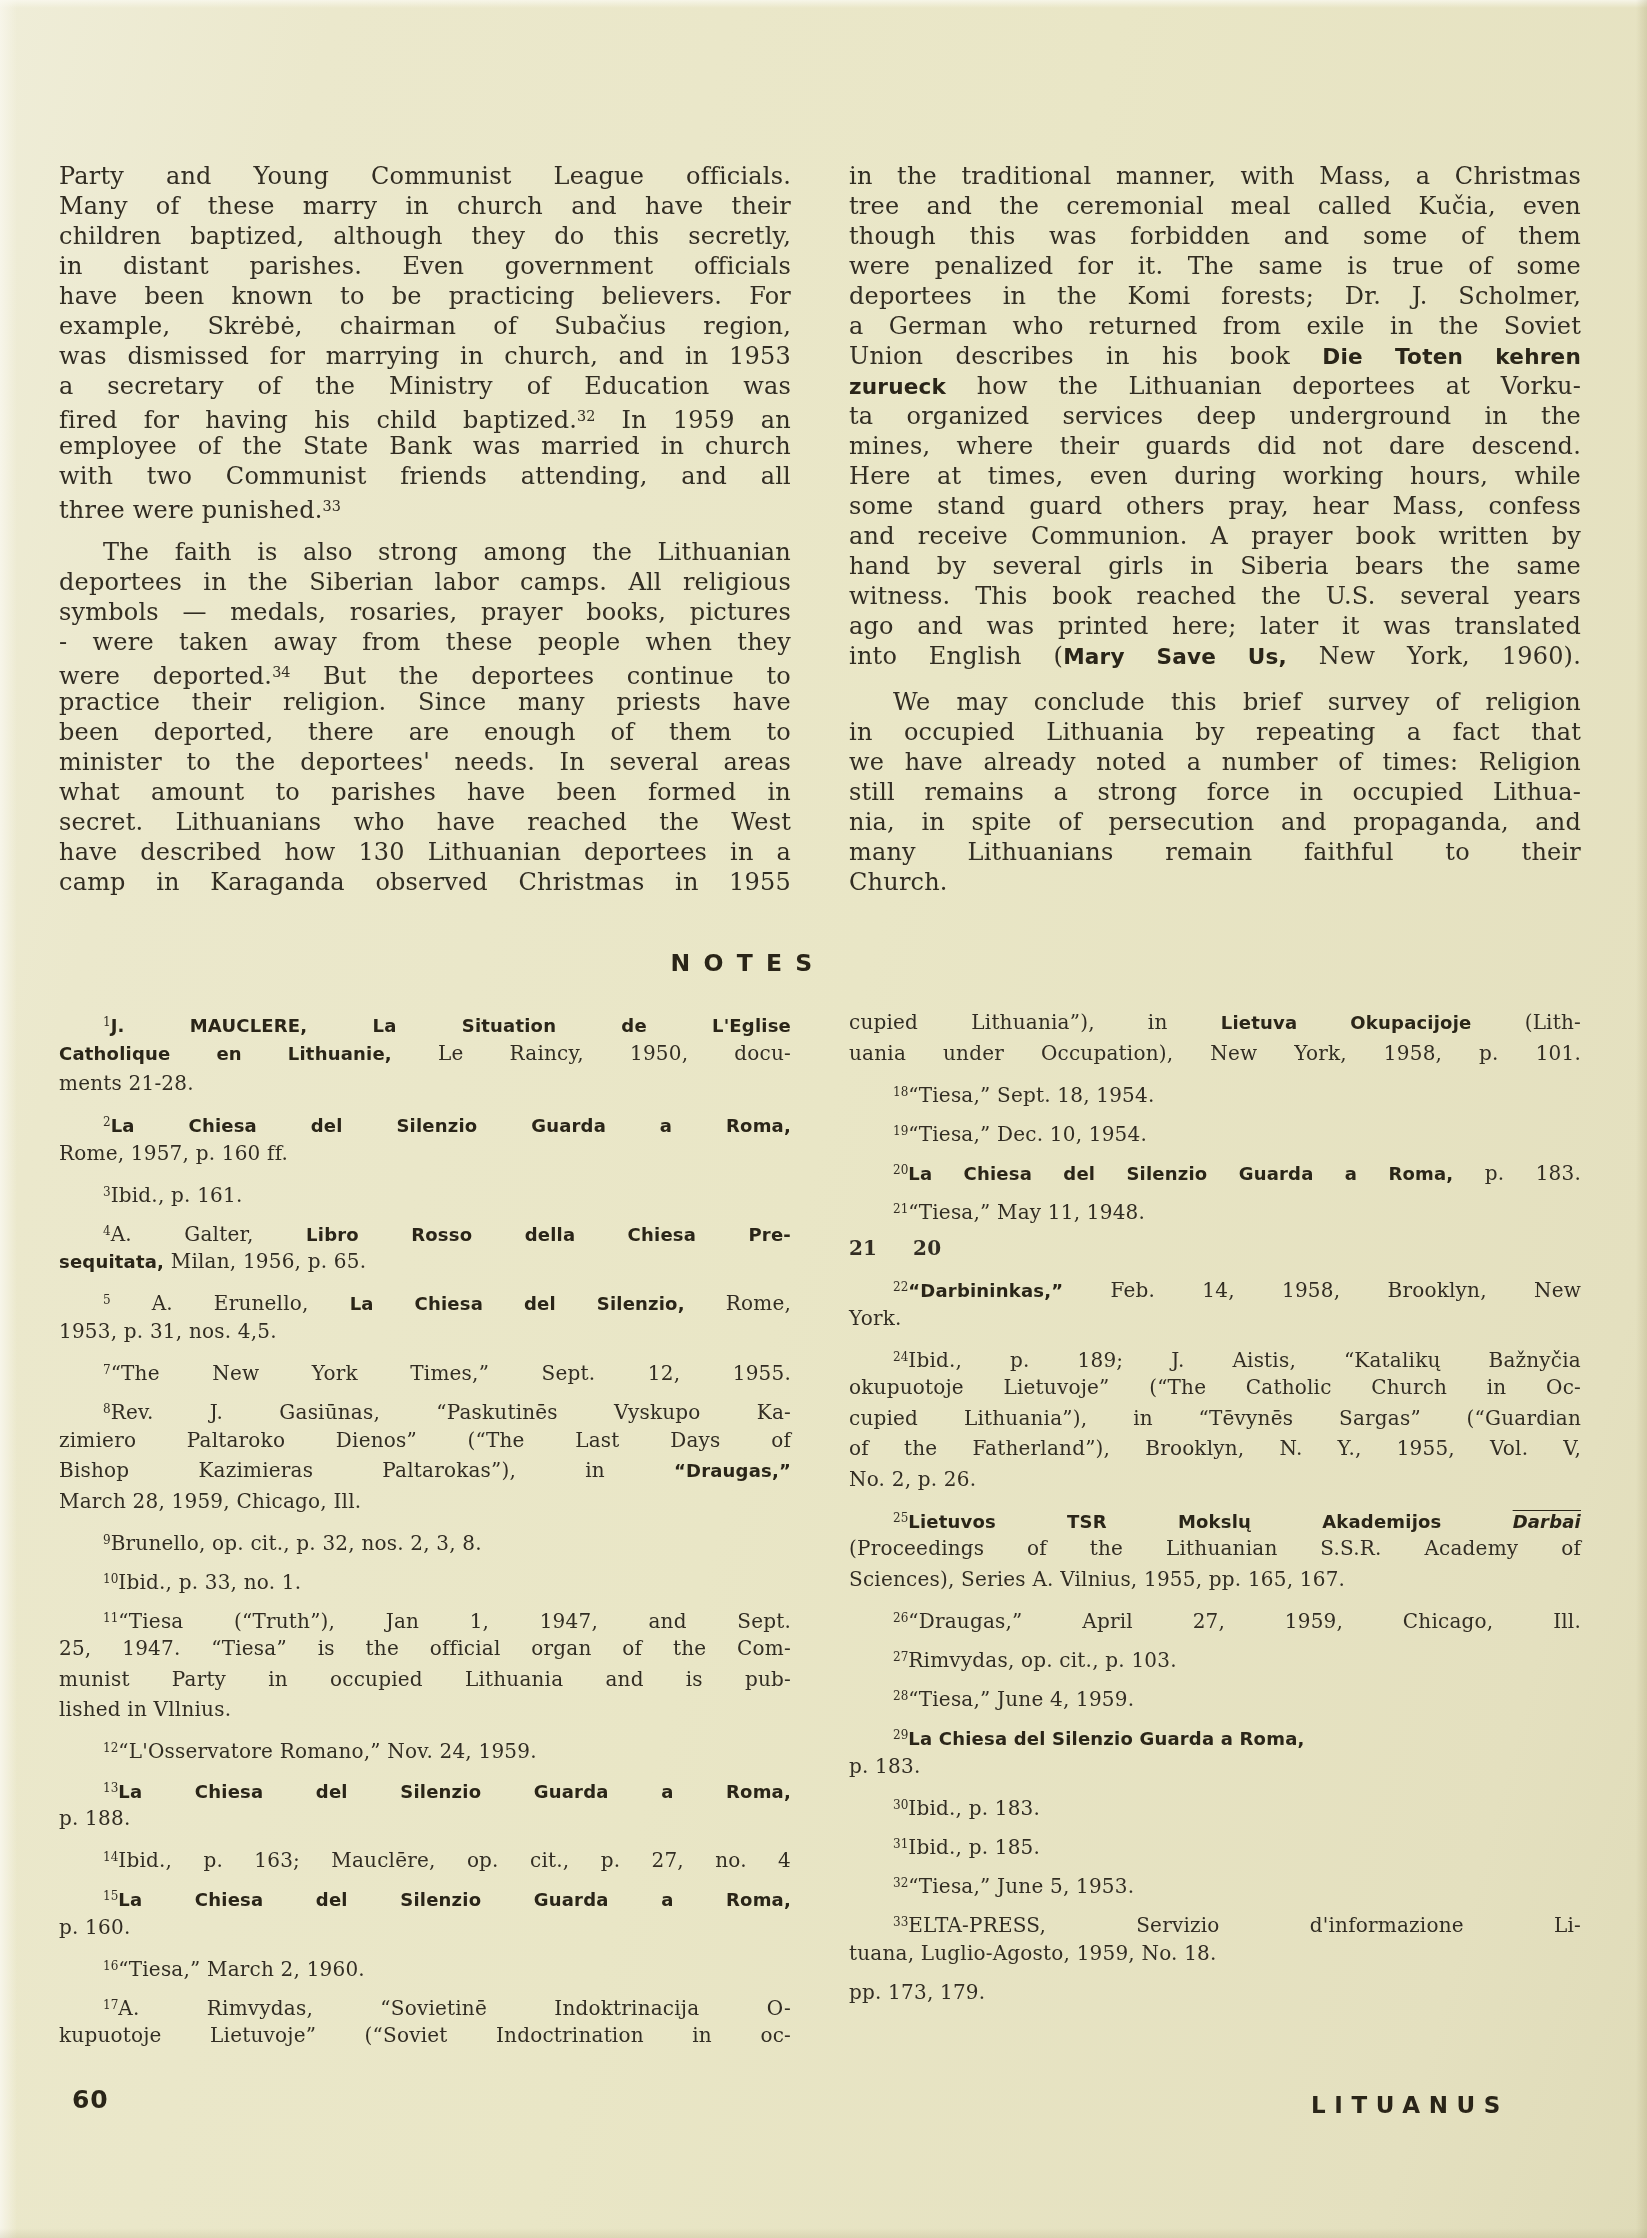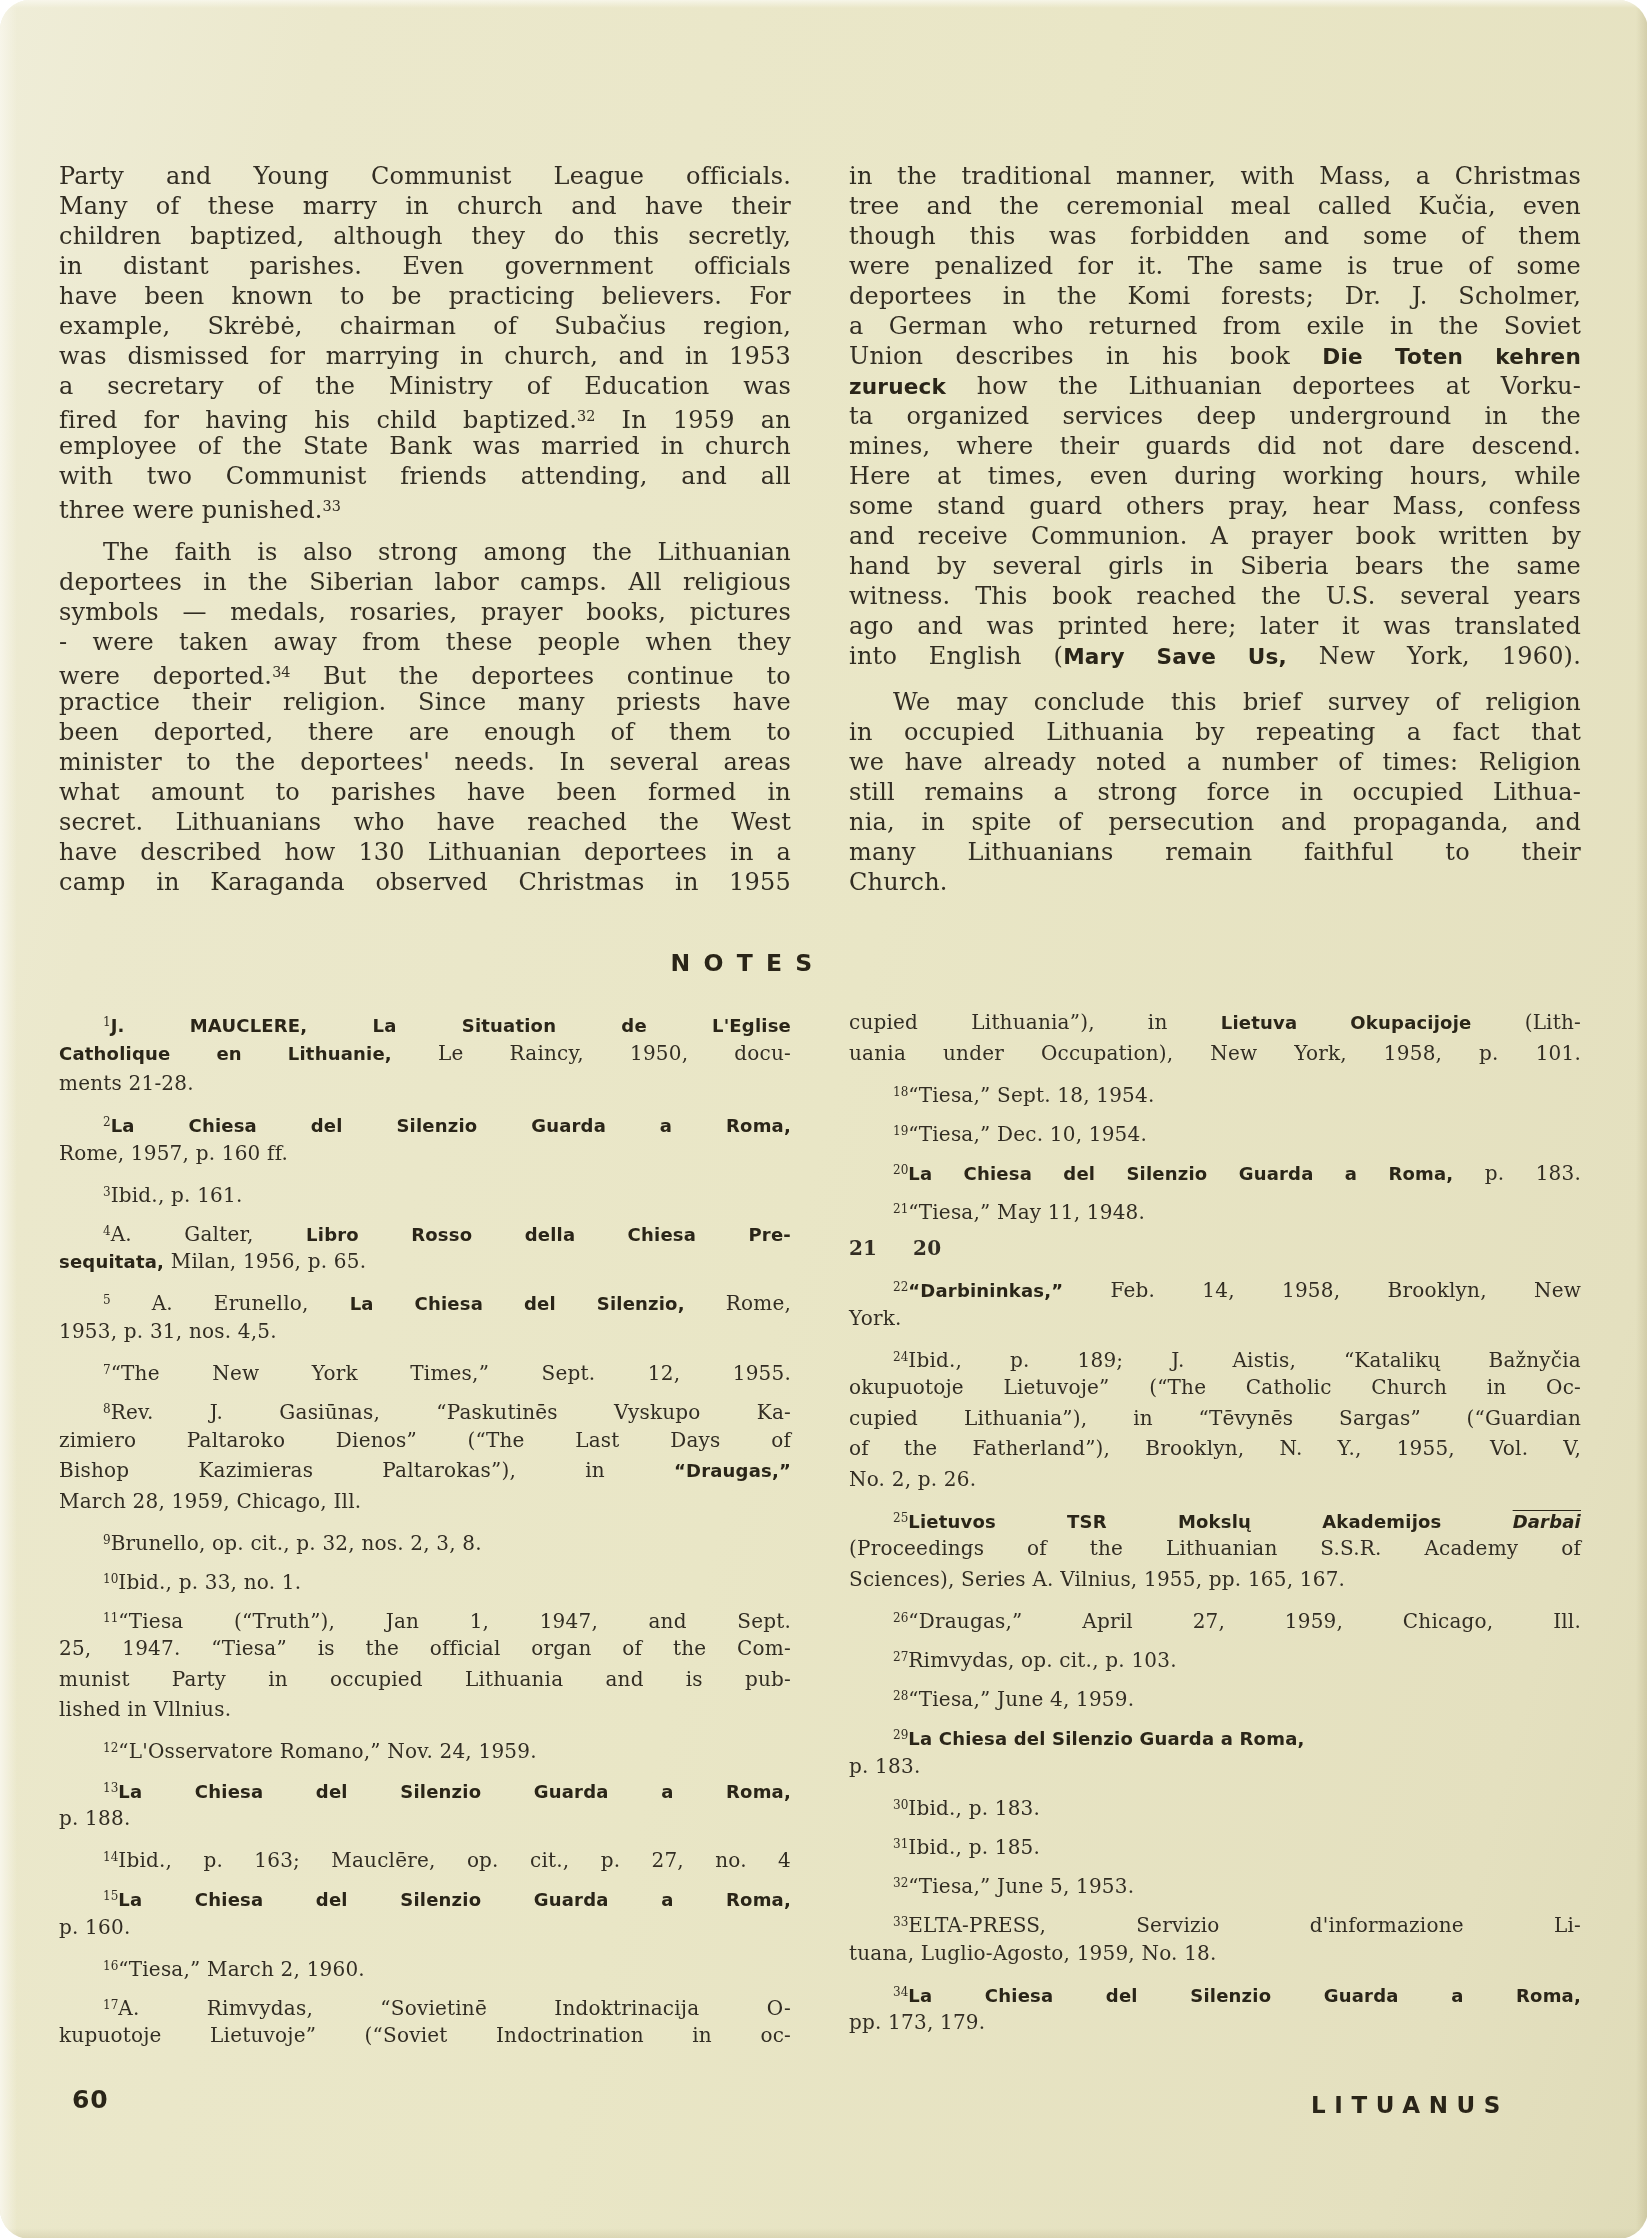--- a/index.html
+++ b/index.html
@@ -4,21 +4,20 @@
 <title>LITUANUS p. 60</title>
 <style>
   html,body{margin:0;padding:0;}
   .page{
     position:relative;
     width:1648px;height:2239px;
     background:linear-gradient(105deg,#efedd8 0%,#ebe8cc 15%,#e9e6c6 50%,#e4e0bf 88%,#dfdbb8 100%);
     font-family:"DejaVu Serif", serif;
     color:#322d23;
     overflow:hidden;
-    border-radius:30px;
   }
   
   .edge-left{position:absolute;left:0;top:0;width:17px;height:100%;
     background:linear-gradient(90deg,#f7f5e9,rgba(247,245,233,0));}
   .edge-top{position:absolute;left:0;top:0;width:100%;height:7.8px;
     background:linear-gradient(180deg,rgba(250,249,240,.8),rgba(250,249,240,0));}
   .edge-right{position:absolute;right:0;top:0;width:12.5px;height:100%;
     background:linear-gradient(270deg,rgba(140,128,80,.22),rgba(140,128,80,0));}
   .edge-bottom{position:absolute;left:0;bottom:0;width:100%;height:11px;
     background:linear-gradient(0deg,rgba(140,128,80,.16),rgba(140,128,80,0));}
@@ -257,21 +256,20 @@
         <div class="line ind"><span class="sup">31</span><span>Ibid., p. 185.</span></div>
       </div>
       <div class="para">
         <div class="line ind"><span class="sup">32</span><span>“Tiesa,” June 5, 1953.</span></div>
       </div>
       <div class="para">
         <div class="line j ind"><span class="sup">33</span><span>ELTA-PRESS, Servizio d'informazione Li-</span></div>
         <div class="line"><span>tuana, Luglio-Agosto, 1959, No. 18.</span></div>
       </div>
       <div class="para">
-        <div class="line j ind"><span class="sup">34</span><span class="b">La Chiesa del Silenzio Guarda a Roma,</span></div>
         <div class="line"><span>pp. 173, 179.</span></div>
       </div>
     </div>
 
   <div class="footer-page-number">60</div>
   <div class="footer-journal">LITUANUS</div>
 </div>
 
 
 </body></html>

